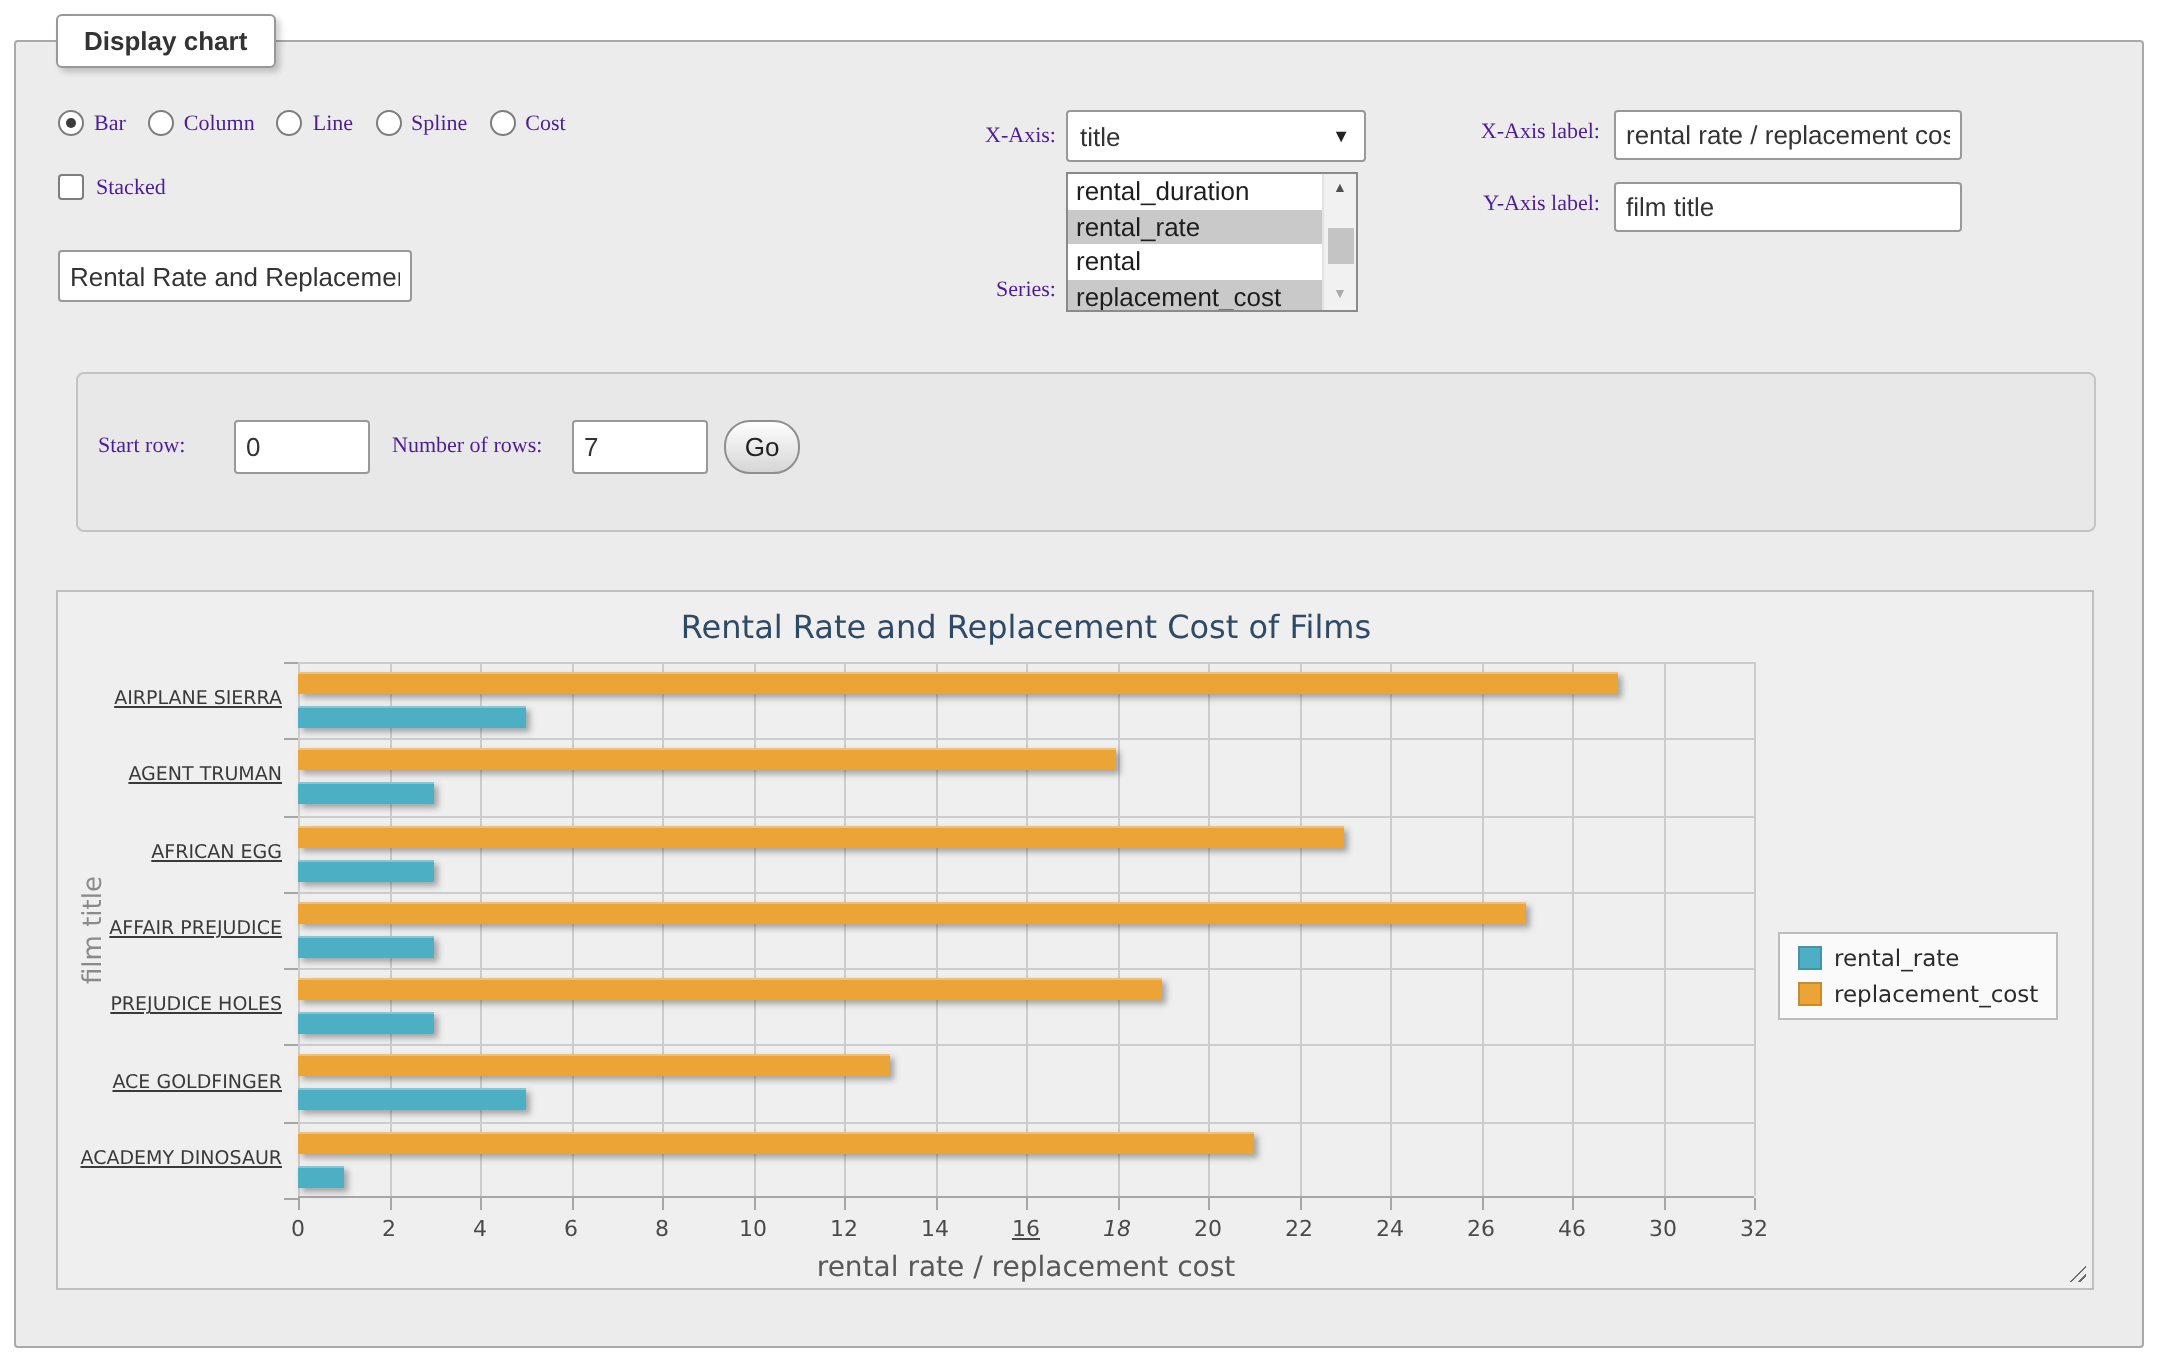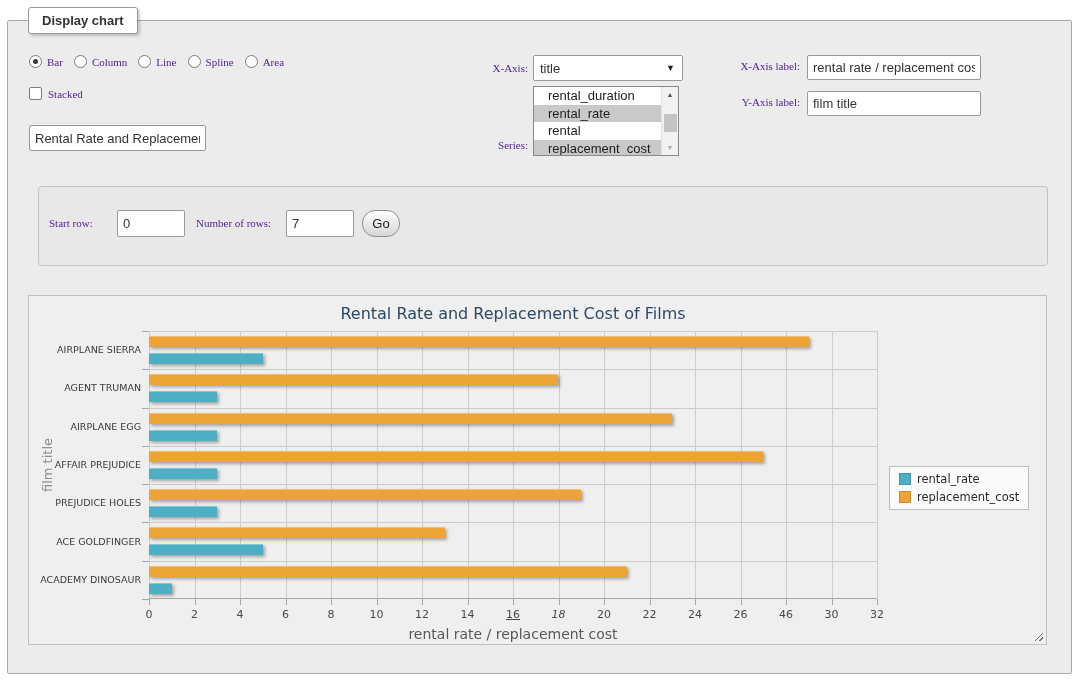--- a/index.html
+++ b/index.html
@@ -38,21 +38,21 @@
   .ylabel-input { left:807px; top:91px; width:174px; height:25px; }
 
   
   .selectbox { left:533px; top:55px; width:150px; height:26px; background:#fff; border:1px solid #999;
                border-radius:2px; display:flex; align-items:center; justify-content:space-between;
                padding:0 7px 0 6px; }
   .selectbox .arrow { font-size:9px; color:#222; }
 
   
   .listbox { left:533px; top:86px; width:146px; height:70px; background:#fff; border:1px solid #8a8a8a; overflow:hidden; }
-  .opt { height:17.5px; line-height:17.5px; padding-left:14px; font-size:13px; color:#1d1d1d; white-space:nowrap; }
+  .opt { height:17.5px; line-height:17.5px; padding-left:4px; font-size:13px; color:#1d1d1d; white-space:nowrap; }
   .opt.on { background:#c9c9c9; }
   .sbar { position:absolute; right:0; top:0; bottom:0; width:17px; background:#F1F1F1; border-left:1px solid #e2e2e2; }
   .sbtn { height:15px; display:flex; align-items:center; justify-content:center; font-size:7px; color:#505050; }
   .sbtn.dis { color:#ABABAB; }
   .sthumb { position:absolute; left:2px; width:13px; top:27px; height:18px; background:#C4C4C4; }
 
   
   .params { left:38px; top:186px; width:1010px; height:80px; background:#E8E8E8;
             border:1px solid #C4C4C4; border-radius:4px; }
   .start-lbl { left:49px;  top:217px; }
@@ -66,21 +66,21 @@
   
   .chart-panel { left:28px; top:295px; width:1019px; height:350px; background:#EFEFEF;
                  border:1px solid #BFBFBF; font-family:"DejaVu Sans",sans-serif; }
   .chart-title { left:120px; top:8px; width:728px; text-align:center; font-size:16px; color:#2E4A66; }
   .plot { left:120px; top:35px; width:728px; height:268px; border-bottom:1px solid #A6A6A6; }
   .gridv { position:absolute; top:0; bottom:0; width:1px; background:#CCCCCC; }
   .gridh { position:absolute; left:0; right:0; height:1px; background:#CCCCCC; }
   .xtickm { position:absolute; top:268px; width:1px; height:6px; background:#A6A6A6; }
   .ytickm { position:absolute; left:-7px; width:7px; height:1px; background:#A6A6A6; }
   .bar { position:absolute; left:0; height:11px; box-shadow:2px 2px 3px rgba(70,70,70,0.45), inset 0 1px 0 rgba(255,255,255,0.3); }
-  .cat { position:absolute; left:-114px; width:106px; text-align:right; font-size:9.5px; color:#3a3a3a; white-space:nowrap; }
+  .cat { position:absolute; left:-114px; width:106px; text-align:right; font-size:9.5px; color:#3a3a3a; white-space:nowrap;text-decoration:underline; }
   .xticklbl { position:absolute; top:277px; width:40px; text-align:center; font-size:11px; color:#4a4a4a; }
   .xaxis-title { left:120px; top:330px; width:728px; text-align:center; font-size:14px; color:#585858; }
   .yaxis-title { left:18px; top:169px; transform:translate(-50%,-50%) rotate(-90deg); white-space:nowrap;
                  font-size:13px; color:#8a8a8a; }
   .legend { left:860px; top:170px; background:#FAFAFA; border:1px solid #BDBDBD; padding:5px 9px;
             display:flex; flex-direction:column; gap:4px; }
   .legrow { display:flex; align-items:center; gap:6px; }
   .legswatch { width:12px; height:12px; border:1px solid rgba(0,0,0,0.15); }
   .leglbl { font-size:11.5px; color:#2b2b2b; white-space:nowrap; }
   .resize-handle { right:3px; bottom:3px; width:11px; height:11px;
@@ -106,21 +106,21 @@
     <span class="ritem">
       <span class="radio"></span>
       <span class="lbl">Line</span>
     </span>
     <span class="ritem">
       <span class="radio"></span>
       <span class="lbl">Spline</span>
     </span>
     <span class="ritem">
       <span class="radio"></span>
-      <span class="lbl">Area</span>
+      <span class="lbl">Cost</span>
     </span>
   </div>
 
   <div class="abs stacked-row">
     <span class="checkbox"></span>
     <span class="lbl">Stacked</span>
   </div>
 
   <input class="abs txt title-input" value="Rental Rate and Replacement Cost of Films" style="">
 
@@ -224,21 +224,21 @@
         <div class="ytickm" style="top: 191.429px;"></div>
         <div class="gridh" style="top: 229.714px;"></div>
         <div class="ytickm" style="top: 229.714px;"></div>
         <div class="ytickm" style="top: 268px;"></div>
         <div class="cat" style="top: 13.1429px;">AIRPLANE SIERRA</div>
         <div class="bar" style="top: 5px; width: 659.522px; background: rgb(236, 164, 55);"></div>
         <div class="bar" style="top: 22px; width: 113.522px; background: rgb(77, 175, 196);"></div>
         <div class="cat" style="top: 51.4286px;">AGENT TRUMAN</div>
         <div class="bar" style="top: 43.2857px; width: 409.272px; background: rgb(236, 164, 55);"></div>
         <div class="bar" style="top: 60.2857px; width: 68.0225px; background: rgb(77, 175, 196);"></div>
-        <div class="cat" style="top: 89.7143px;">AIRPLANE EGG</div>
+        <div class="cat" style="top: 89.7143px;">AFRICAN EGG</div>
         <div class="bar" style="top: 81.5714px; width: 523.022px; background: rgb(236, 164, 55);"></div>
         <div class="bar" style="top: 98.5714px; width: 68.0225px; background: rgb(77, 175, 196);"></div>
         <div class="cat" style="top: 128px;">AFFAIR PREJUDICE</div>
         <div class="bar" style="top: 119.857px; width: 614.022px; background: rgb(236, 164, 55);"></div>
         <div class="bar" style="top: 136.857px; width: 68.0225px; background: rgb(77, 175, 196);"></div>
         <div class="cat" style="top: 166.286px;">PREJUDICE HOLES</div>
         <div class="bar" style="top: 158.143px; width: 432.022px; background: rgb(236, 164, 55);"></div>
         <div class="bar" style="top: 175.143px; width: 68.0225px; background: rgb(77, 175, 196);"></div>
         <div class="cat" style="top: 204.571px;">ACE GOLDFINGER</div>
         <div class="bar" style="top: 196.429px; width: 295.522px; background: rgb(236, 164, 55);"></div>

